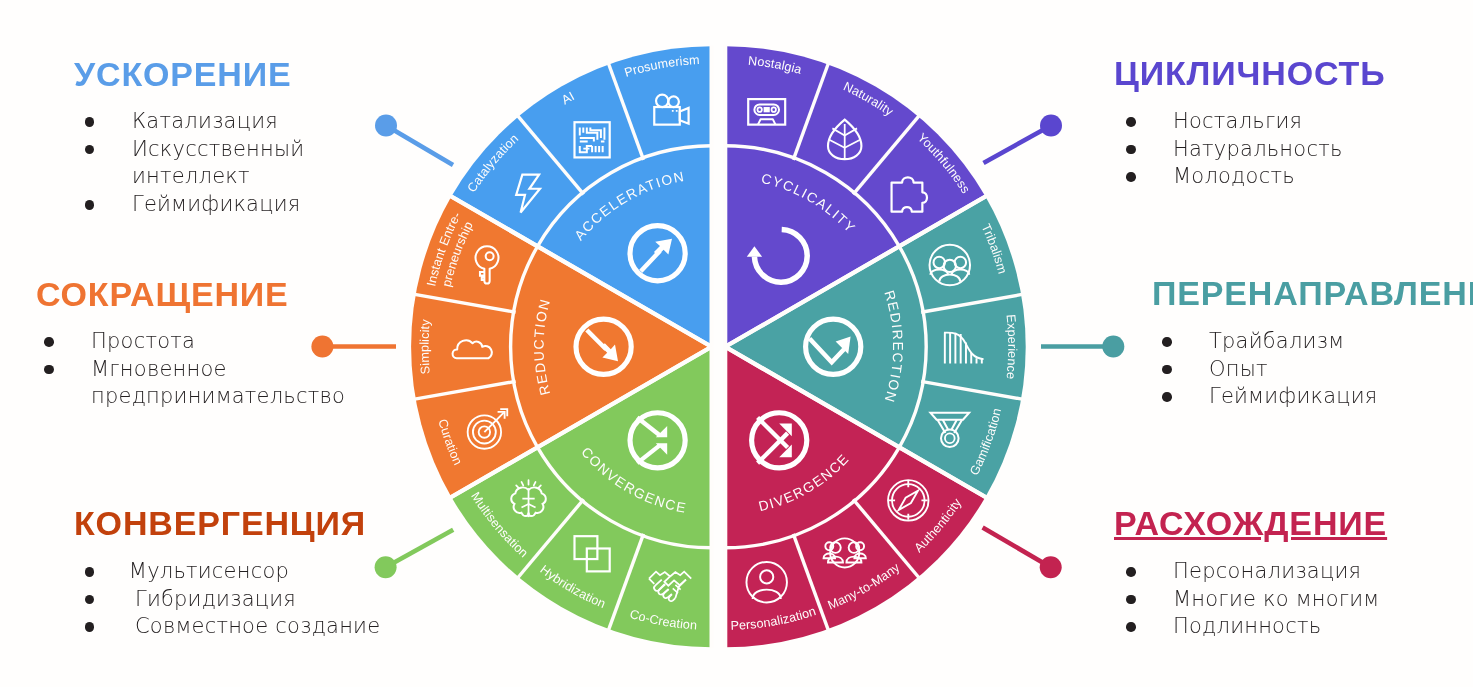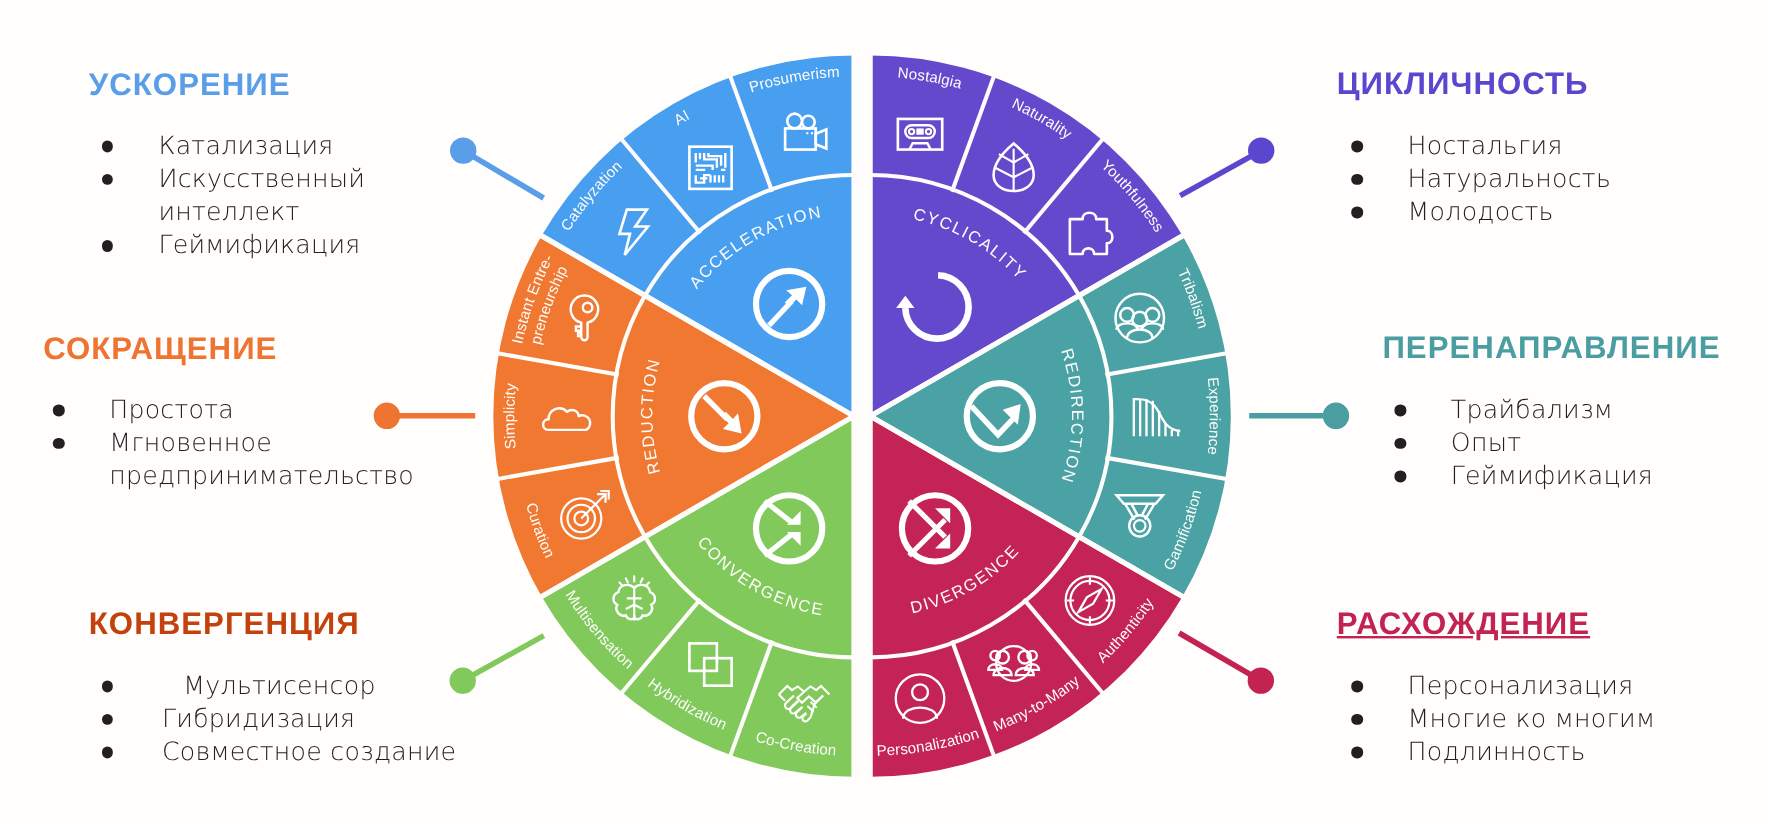--- a/index.html
+++ b/index.html
@@ -2,21 +2,21 @@
 <html lang="ru"><head>
 <meta charset="utf-8">
 <title>Wheel diagram</title>
 <style>
   html,body{margin:0;padding:0;}
   body{width:1473px;height:687px;background:#fffefd;overflow:hidden;
        font-family:"Liberation Sans",sans-serif;position:relative;}
   .stage{position:absolute;left:0;top:0;width:1473px;height:687px;}
   svg.wheel{position:absolute;left:0;top:0;width:1473px;height:687px;}
   .panel{position:absolute;}
-  .panel h2{margin:0;font-weight:bold;font-size:26px;letter-spacing:0.85px;
+  .panel h2{margin:0;font-weight:bold;font-size:34px;letter-spacing:0.85px;
             line-height:1;white-space:nowrap;font-family:"Liberation Sans",sans-serif;}
   .panel ul{margin:0;padding:0;list-style:none;}
   .panel li{position:relative;color:#231f20;font-size:21px;line-height:27.7px;letter-spacing:0.22px;
             font-family:"DejaVu Sans",sans-serif;font-weight:300;}
   .panel li .bullet{position:absolute;width:9.6px;height:9.6px;border-radius:50%;
             background:#231f20;left:0;top:9px;}
   .panel li .txt{display:block;}
 </style>
 </head>
 <body>
@@ -379,21 +379,21 @@
             <span class="bullet"></span>
             <span class="txt" style="margin-left: 47px;">Подлинность</span>
           </li>
         </ul>
       </div>
       <div class="panel" style="left: 74px; top: 506px;">
         <h2 style="color: #c2410c;">КОНВЕРГЕНЦИЯ</h2>
         <ul style="position: absolute; left: 10.8px; top: 52px; width: 360px;">
           <li>
             <span class="bullet"></span>
-            <span class="txt" style="margin-left: 68px;">Мультисенсор</span>
+            <span class="txt" style="margin-left: 44px;">Мультисенсор</span>
           </li>
           <li>
             <span class="bullet"></span>
             <span class="txt" style="margin-left: 50.2px;">Гибридизация</span>
           </li>
           <li>
             <span class="bullet"></span>
             <span class="txt" style="margin-left: 50.2px;">Совместное создание</span>
           </li>
         </ul>

